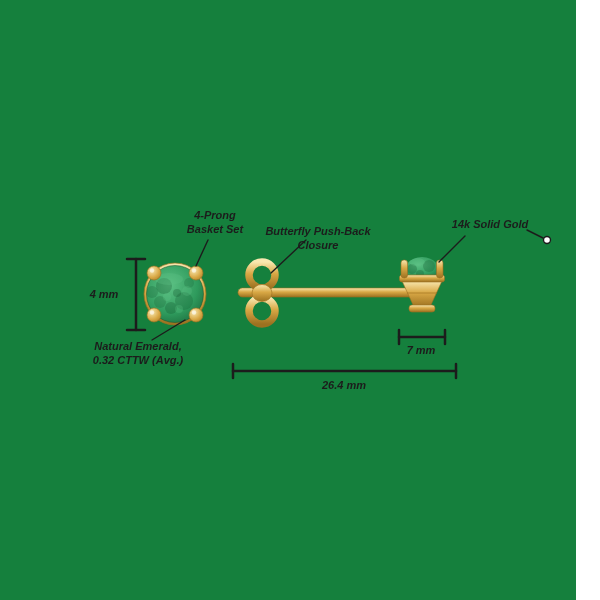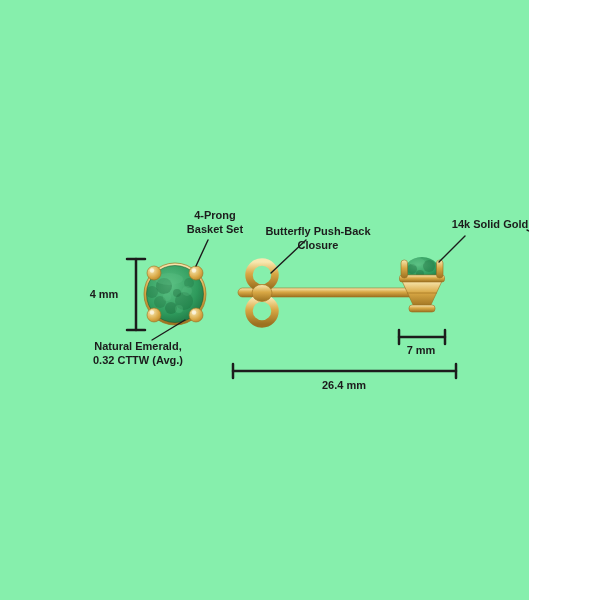--- a/index.html
+++ b/index.html
@@ -1,22 +1,23 @@
 <!DOCTYPE html>
 <html><head>
 <meta charset="utf-8">
 <style>
   html, body { margin: 0; padding: 0; background: #ffffff; }
   .stage {
     position: relative;
-    width: 529px;
+    width: 576px;
     height: 600px;
-    background: #86efac;
+    background: #15803d;
     overflow: hidden;
     font-family: "Liberation Sans", sans-serif;
+    font-style: italic;
   }
   .stage svg { position: absolute; left: 0; top: 0; }
   .lbl {
     position: absolute;
     font-family: "Liberation Sans", sans-serif;
     font-size: 11px;
     font-weight: bold;
     line-height: 1.3;
     color: #1c1c1c;
     text-align: center;

